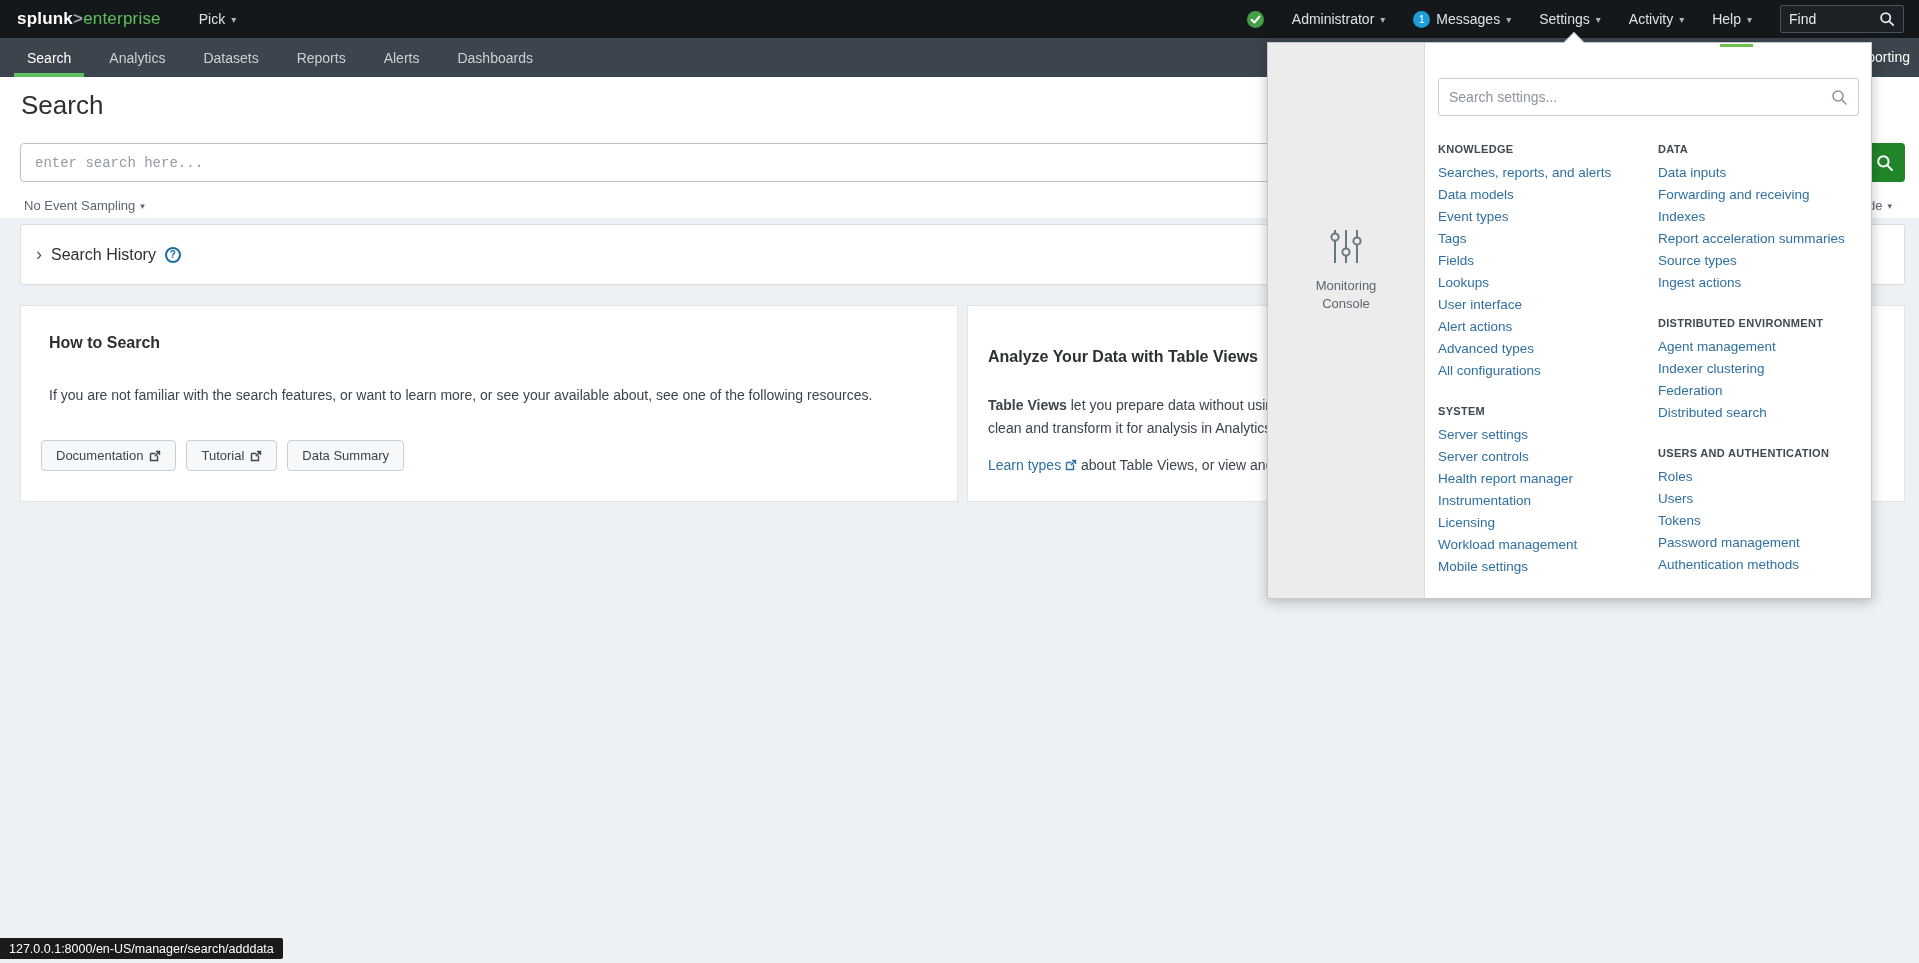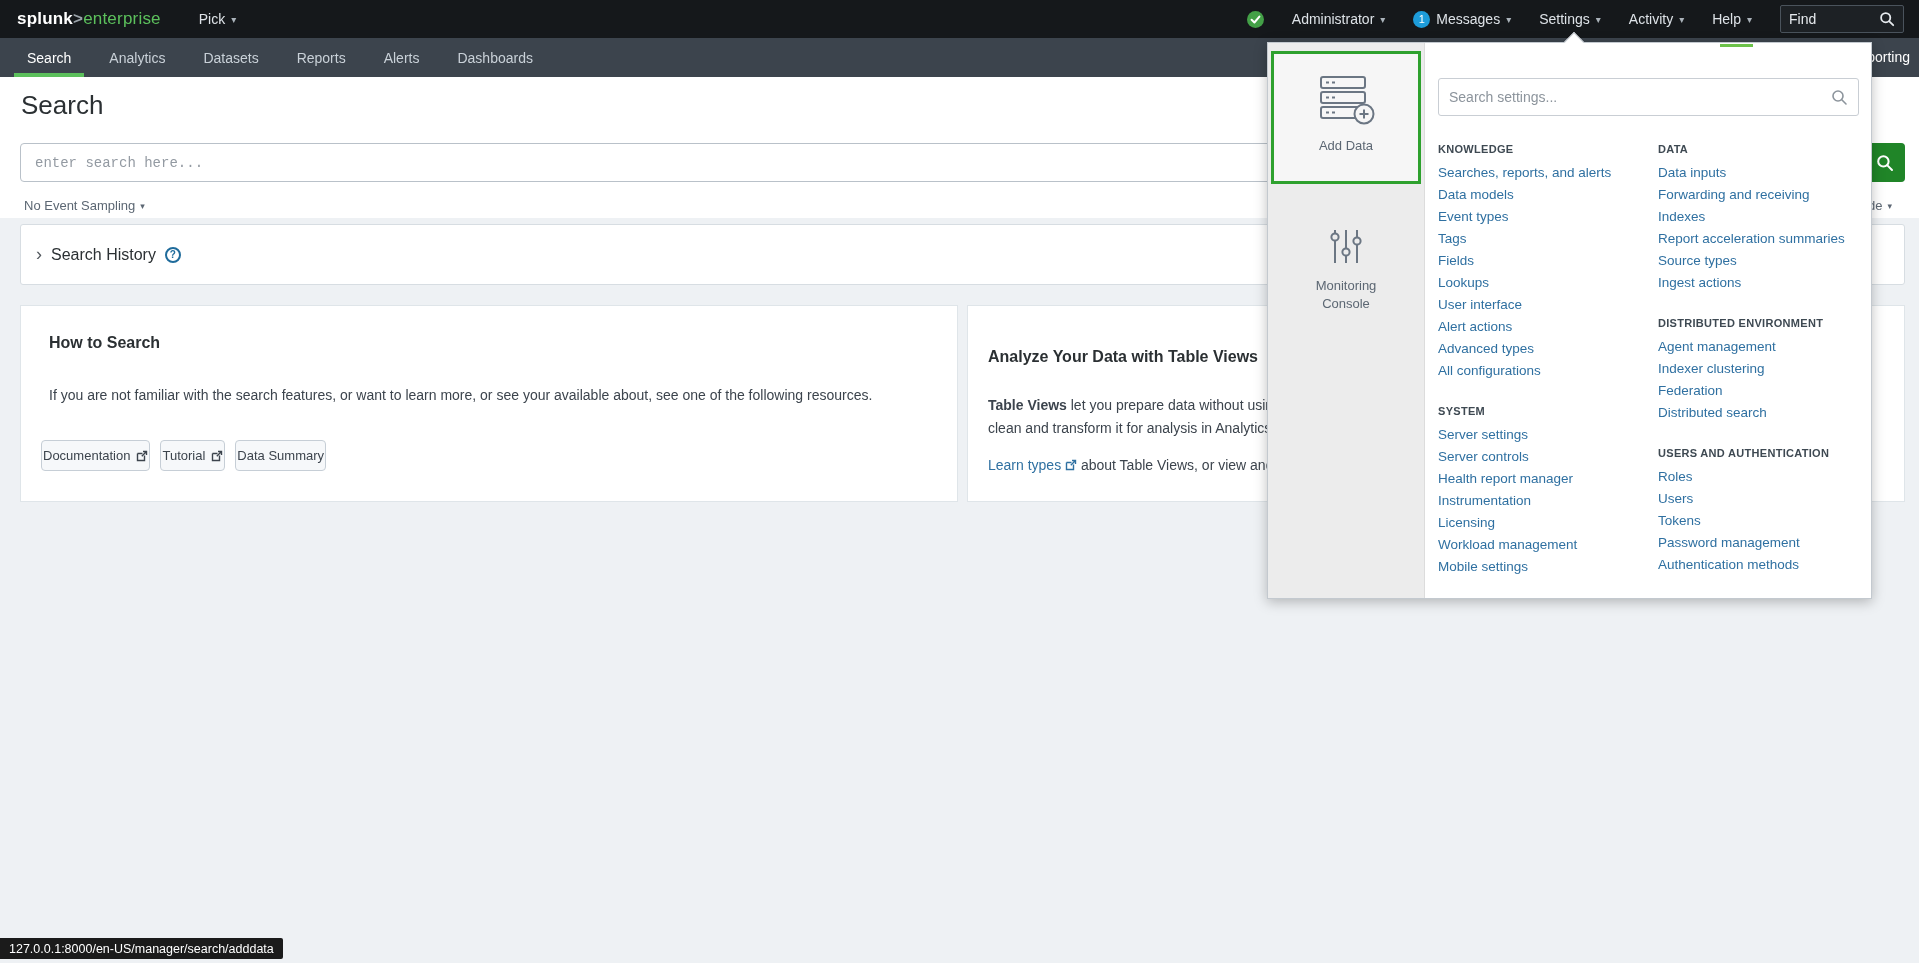--- a/index.html
+++ b/index.html
@@ -67,21 +67,21 @@
                font-size:10px; font-weight:bold; display:flex; align-items:center; justify-content:center; cursor:pointer; }
 
   .panel { position:absolute; top:305px; width:938px; height:197px; background:#fff; border:1px solid #dfe5e9; z-index:2; }
   .panel.left { left:20px; }
   .panel.right { left:967px; }
   .panel h2 { font-size:16px; font-weight:bold; color:#2b3033; }
   .panel .body { font-size:14px; color:#3c444d; line-height:23px; }
   .panel.left .pad { padding:28px 20px 0 28px; }
   .panel.left .body { margin-top:32px; }
   .btn-row { position:absolute; left:20px; top:134px; display:flex; gap:10px; }
-  .btn { display:flex; align-items:center; gap:6px; height:31px; padding:0 1px; background:#f6f8fa;
+  .btn { display:flex; align-items:center; gap:6px; height:31px; padding:0 14px; background:#f6f8fa;
          border:1px solid #c6ced6; border-radius:4px; font-size:13px; color:#3c444d; cursor:pointer; }
   .panel.right .pad { padding:42px 20px 0 20px; }
   .panel.right .body { margin-top:28px; }
   .link { color:#2f70a1; cursor:pointer; }
   .ext { display:inline-block; vertical-align:-1px; }
 
   
   .dropdown { position:absolute; top:42px; left:1267px; width:605px; height:557px; background:#ffffff;
               border:1px solid #c3c9cf; box-shadow:0 3px 12px rgba(0,0,0,.25); z-index:50; }
   .notch { position:absolute; top:-8px; left:299px; width:14px; height:14px; background:#ffffff;
@@ -259,39 +259,20 @@
           <span> about Table Views, or view and manage them in the Datasets listing page.</span>
         </div>
       </div>
     </div>
   </div>
 
   <div class="dropdown">
     <div class="notch"></div>
 
     <div class="tilecol">
-      <div class="tile">
-        <svg class="ticon" width="62" height="52" viewBox="0 0 62 52">
-          <g fill="none" stroke="#6b7683" stroke-width="2">
-            <rect x="6" y="3" width="44" height="11" rx="2"></rect>
-            <rect x="6" y="18" width="44" height="11" rx="2"></rect>
-            <rect x="6" y="33" width="44" height="11" rx="2"></rect>
-            <line x1="11" y1="8.5" x2="14" y2="8.5"></line>
-              <line x1="17" y1="8.5" x2="20" y2="8.5"></line>
-            <line x1="11" y1="23.5" x2="14" y2="23.5"></line>
-              <line x1="17" y1="23.5" x2="20" y2="23.5"></line>
-            <line x1="11" y1="38.5" x2="14" y2="38.5"></line>
-              <line x1="17" y1="38.5" x2="20" y2="38.5"></line>
-          </g>
-          <circle cx="49" cy="40" r="9.5" fill="#f6f6f6" stroke="#6b7683" stroke-width="2"></circle>
-          <line x1="49" y1="35.5" x2="49" y2="44.5" stroke="#6b7683" stroke-width="2"></line>
-          <line x1="44.5" y1="40" x2="53.5" y2="40" stroke="#6b7683" stroke-width="2"></line>
-        </svg>
-        <div class="tile-label">Add Data</div>
-      </div>
       <div class="tile2">
         <svg class="ticon" width="32" height="34" viewBox="0 0 32 34">
           <g stroke="#6b7683" stroke-width="2" fill="none">
             <line x1="5" y1="1" x2="5" y2="34"></line>
             <line x1="16" y1="1" x2="16" y2="34"></line>
             <line x1="27" y1="1" x2="27" y2="34"></line>
           </g>
           <g fill="#ececec" stroke="#6b7683" stroke-width="2">
             <circle cx="5" cy="8" r="3.6"></circle>
             <circle cx="16" cy="23" r="3.6"></circle>

